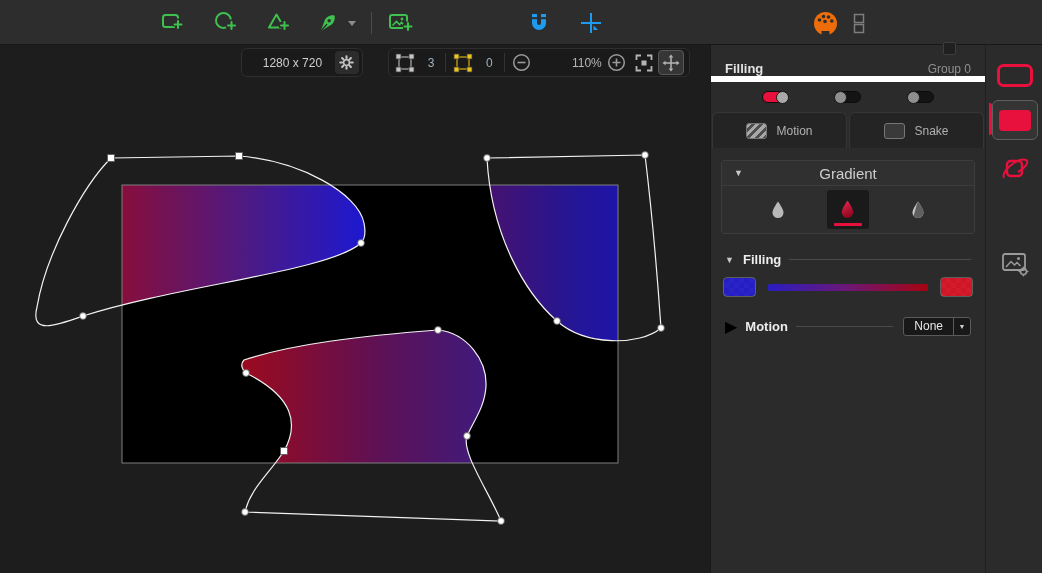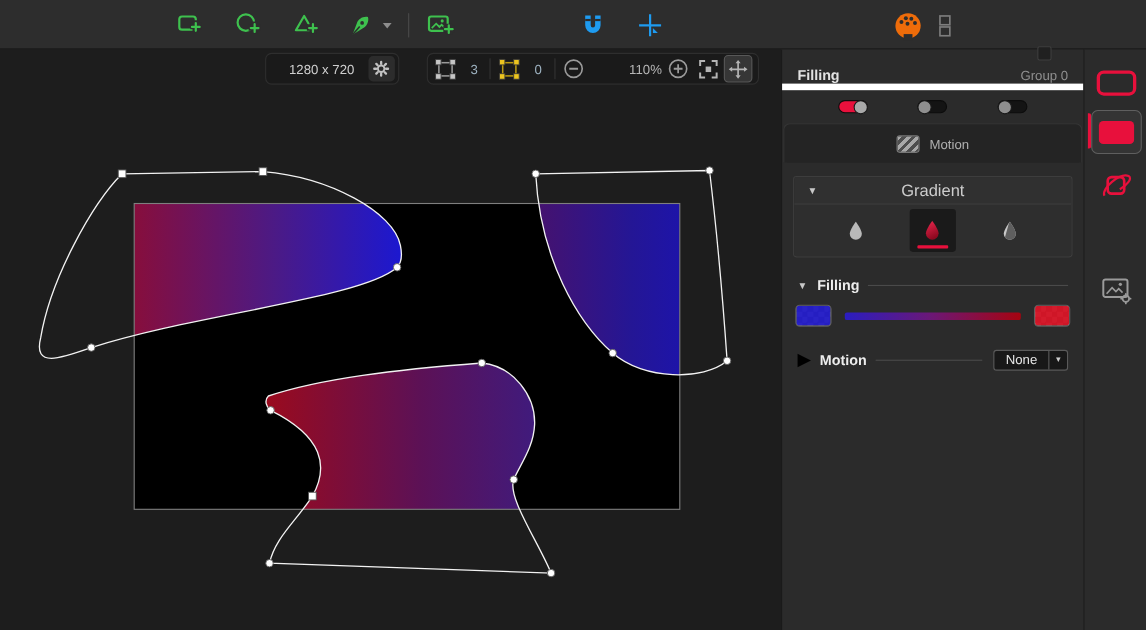--- a/index.html
+++ b/index.html
@@ -354,20 +354,28 @@
       <div class="toggle">
           <div class="knob"></div>
         </div>
     </div>
 
     <div class="tabs">
       <div class="tab">
         <span class="tabicon hatch"></span>
         <span class="tlabel">Motion</span>
       </div>
+      <div class="tab">
+        <span class="tabicon bars">
+            <i></i>
+            <i></i>
+            <i></i>
+          </span>
+        <span class="tlabel">Snake</span>
+      </div>
     </div>
 
     <div class="gradient-box">
       <div class="gradient-head">
         <span class="caret">▼</span>
         <span class="gradient-title">Gradient</span>
       </div>
       <div class="gradient-body">
         <svg width="16" height="20" viewBox="0 0 16 20">
           <path d="M8 1.5 C8 1.5 2.5 9 2.5 12.5 A5.5 5.5 0 0 0 13.5 12.5 C13.5 9 8 1.5 8 1.5 Z" fill="#b9b9b9"></path>

